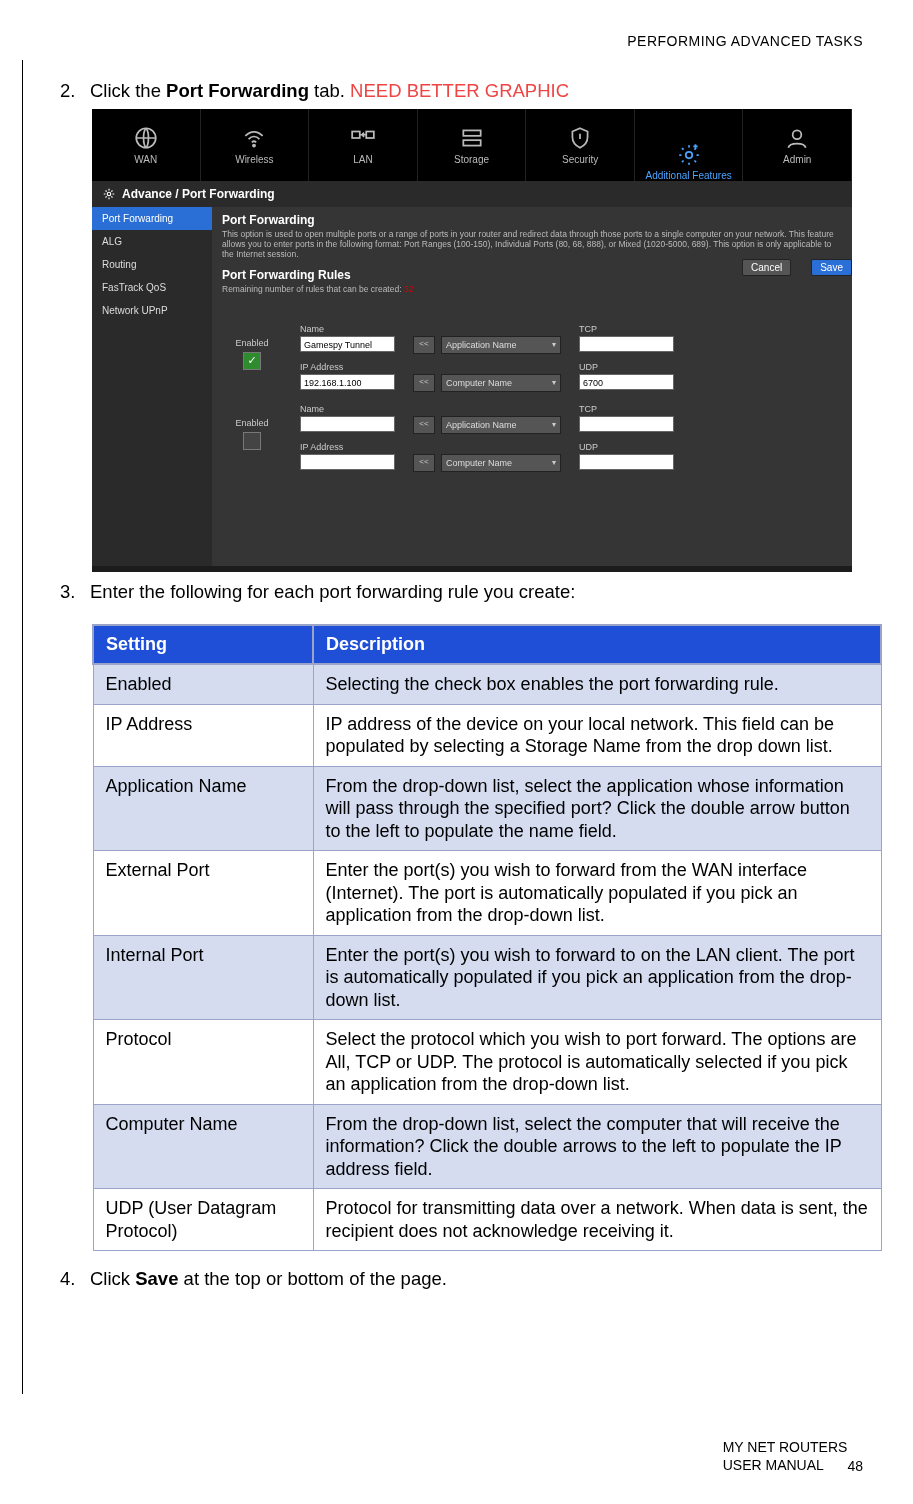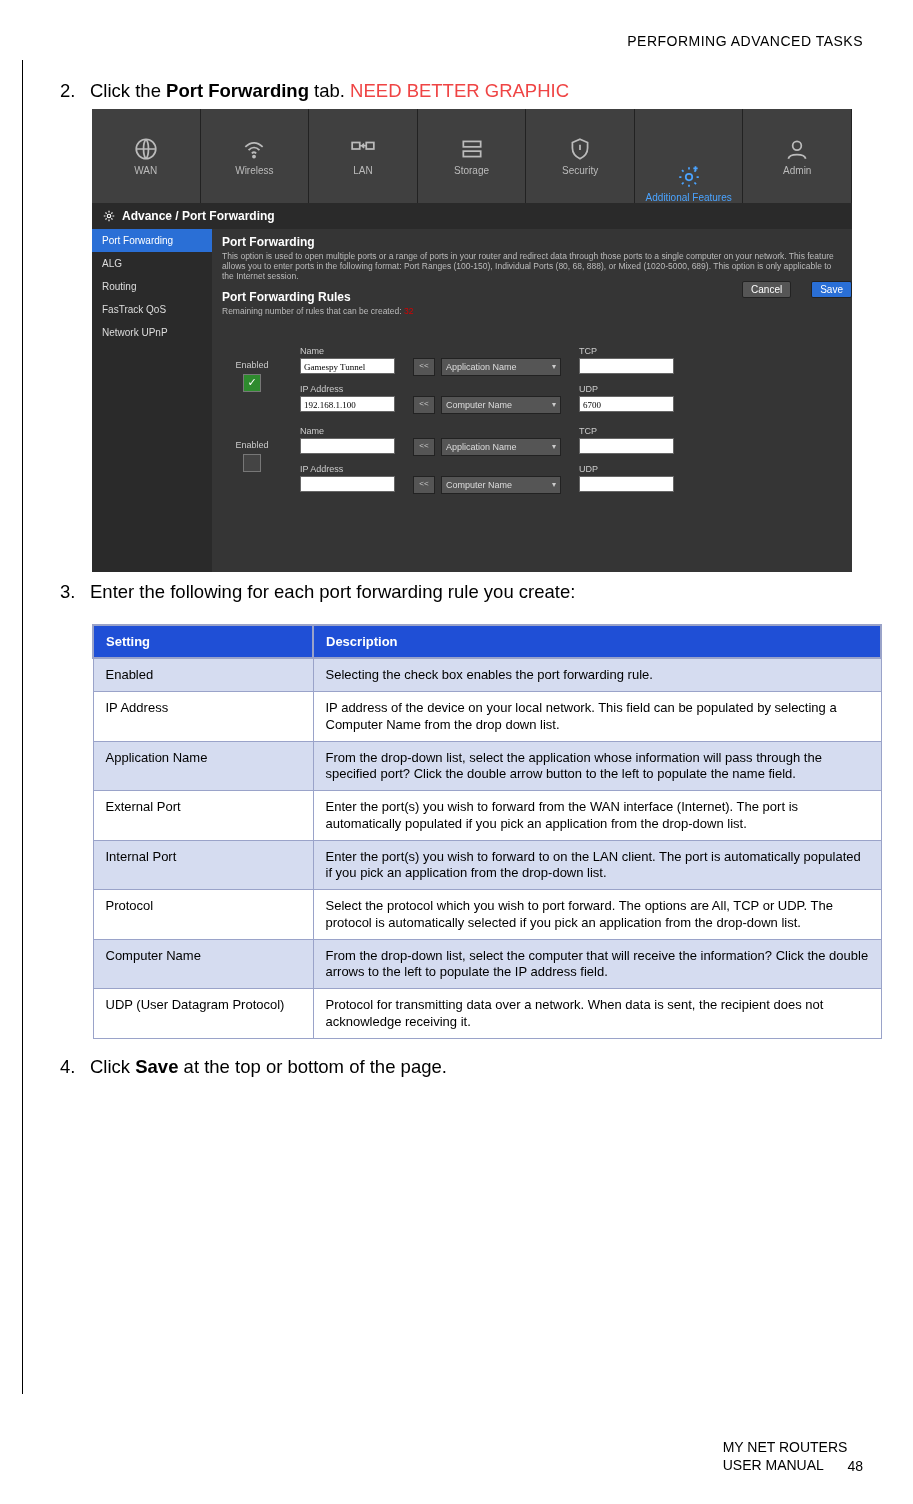--- a/index.html
+++ b/index.html
@@ -55,22 +55,22 @@
     height: 463px;
     background: #1c1c1c;
     margin: 6px 0 8px 62px;
     color: #ddd;
     font-size: 10px;
     position: relative;
     overflow: hidden;
   }
   .ss-tabs {
     display: flex;
-    background: #404040;
-    height: 94px;
+    background: #000000;
+    height: 72px;
   }
   .ss-tab {
     flex: 1;
     display: flex;
     flex-direction: column;
     align-items: center;
     justify-content: center;
     gap: 3px;
     border-right: 1px solid #222;
     color: #bbb;
@@ -101,32 +101,32 @@
   .ss-buttons { position:absolute; top: 52px; right: 0; display:flex; gap:20px;}
   .ss-btn { background:#555; border:1px solid #222; color:#fff; font-size:10px; padding:2px 8px; border-radius:2px;}
   .ss-btn.save { background:#2a6fd6;}
   .ss-rule { margin-top: 30px; display:flex; gap:18px; align-items:flex-start;}
   .ss-enabled-col { width:60px; display:flex; flex-direction:column; align-items:center; gap:4px; padding-top:14px;}
   .ss-checkbox { width:16px; height:16px; border:1px solid #777; background:#444; display:flex; align-items:center; justify-content:center;}
   .ss-checkbox.checked { background:#2e8b2e; }
   .ss-checkbox.checked::after { content:"✓"; color:#fff; font-size:11px;}
   .ss-col { display:flex; flex-direction:column; gap:2px; }
   .ss-label { font-size:9px; color:#ccc;}
-  .ss-input { width:95px; height:16px; background:#fff; color:#000; font-size:9px; padding:0 3px; border:1px solid #666; box-sizing:border-box; line-height:16px;font-family:Liberation Serif, serif;}
+  .ss-input { width:95px; height:16px; background:#fff; color:#000; font-size:9px; padding:0 3px; border:1px solid #666; box-sizing:border-box; line-height:16px;}
   .ss-dd-row { display:flex; align-items:center; gap:6px;}
   .ss-arrow-btn { width:20px; height:16px; background:#555; border:1px solid #222; color:#ccc; font-size:8px; text-align:center; line-height:14px;}
   .ss-dd { width:110px; height:16px; background:#555; border:1px solid #222; color:#ddd; font-size:9px; padding:0 4px; display:flex; align-items:center; justify-content:space-between;}
   .ss-dd::after { content:"▾"; font-size:8px; color:#ccc;}
 
   
   .settings-table {
     margin: 20px 16px 16px 62px;
     width: 790px;
     border-collapse: collapse;
-    font-size: 13px;
+    font-size: 18px;
   }
   .settings-table th {
     background: #1f4fd6;
     color: #fff;
     text-align: left;
     padding: 8px 12px;
     font-weight: bold;
     border: 2px solid #9aa3c9;
   }
   .settings-table td {
@@ -336,21 +336,21 @@
         <th>Description</th>
       </tr>
     </thead>
     <tbody>
       <tr>
           <td class="setting-col">Enabled</td>
           <td>Selecting the check box enables the port forwarding rule.</td>
         </tr>
       <tr>
           <td class="setting-col">IP Address</td>
-          <td>IP address of the device on your local network. This field can be populated by selecting a Computer Name from the drop down list.</td>
+          <td>IP address of the device on your local network. This field can be populated by selecting a Storage Name from the drop down list.</td>
         </tr>
       <tr>
           <td class="setting-col">Application Name</td>
           <td>From the drop-down list, select the application whose information will pass through the specified port? Click the double arrow button to the left to populate the name field.</td>
         </tr>
       <tr>
           <td class="setting-col">External Port</td>
           <td>Enter the port(s) you wish to forward from the WAN interface (Internet). The port is automatically populated if you pick an application from the drop-down list.</td>
         </tr>
       <tr>

